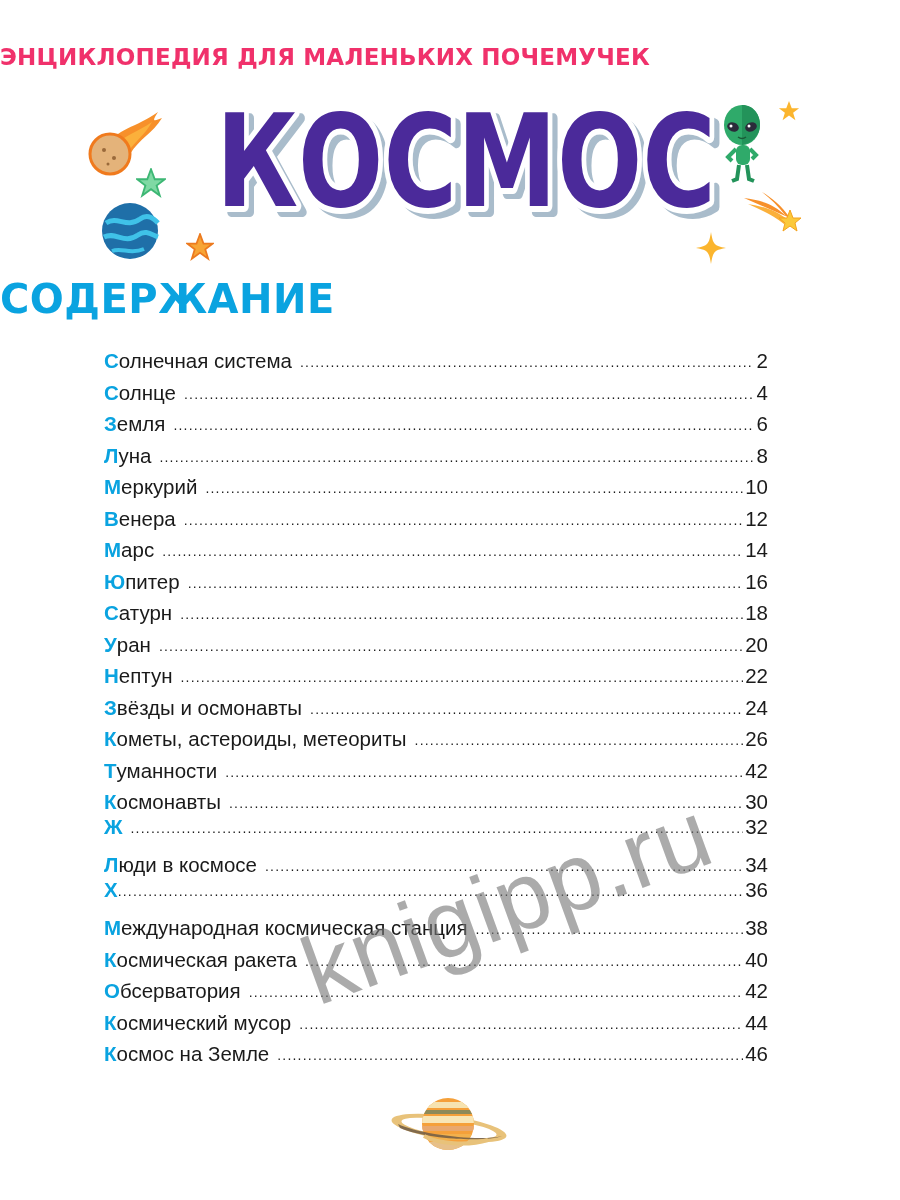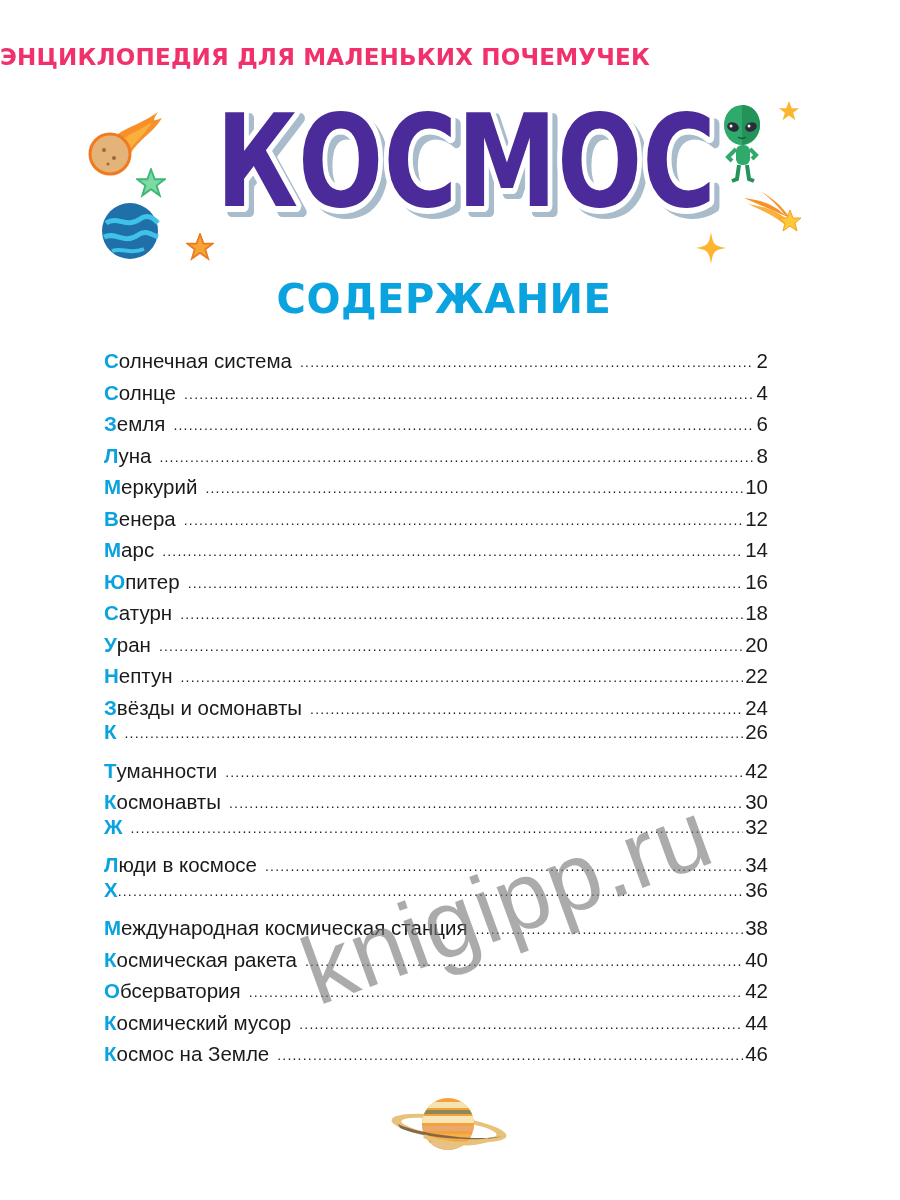--- a/index.html
+++ b/index.html
@@ -14,21 +14,21 @@
       font-size: 23px; letter-spacing: 0.2px;
       font-family: "DejaVu Sans", sans-serif;
     }
     .book-title {
       position: absolute; left: 180px; top: 92px; width: 520px; height: 130px; margin-left: 28px;
     }
     .book-title svg { width: 100%; height: 100%; overflow: visible; }
     .deco { position: absolute; }
     .toc-heading {
       position: absolute; left: 0; width: 888px; top: 276px;
-      text-align: center; color: #0aa3e0; font-weight: bold;
+      color: #0aa3e0; font-weight: bold;
       font-size: 40px; letter-spacing: 0.5px;
       font-family: "DejaVu Sans", sans-serif;
     }
     .toc {
       position: absolute; left: 104px; top: 342px; width: 664px;
       margin: 0; padding: 0; list-style: none;
     }
     .toc-row {
       display: flex; align-items: baseline; height: 31.5px;
       font-size: 20.5px; color: #1a1a1a;
@@ -188,20 +188,21 @@
       <span class="toc-page">22</span>
     </li>
   <li class="toc-row">
       <span class="toc-first">З</span>
       <span class="toc-rest">вёзды и осмонавты</span>
       <span class="toc-leader">................................................................................................................................................................................</span>
       <span class="toc-page">24</span>
     </li>
   <li class="toc-row">
       <span class="toc-first">К</span>
+      <span class="toc-rest">ометы, астероиды, метеориты</span>
       <span class="toc-leader">................................................................................................................................................................................</span>
       <span class="toc-page">26</span>
     </li>
   <li class="toc-row">
       <span class="toc-first">Т</span>
       <span class="toc-rest">уманности</span>
       <span class="toc-leader">................................................................................................................................................................................</span>
       <span class="toc-page">42</span>
     </li>
   <li class="toc-row">

